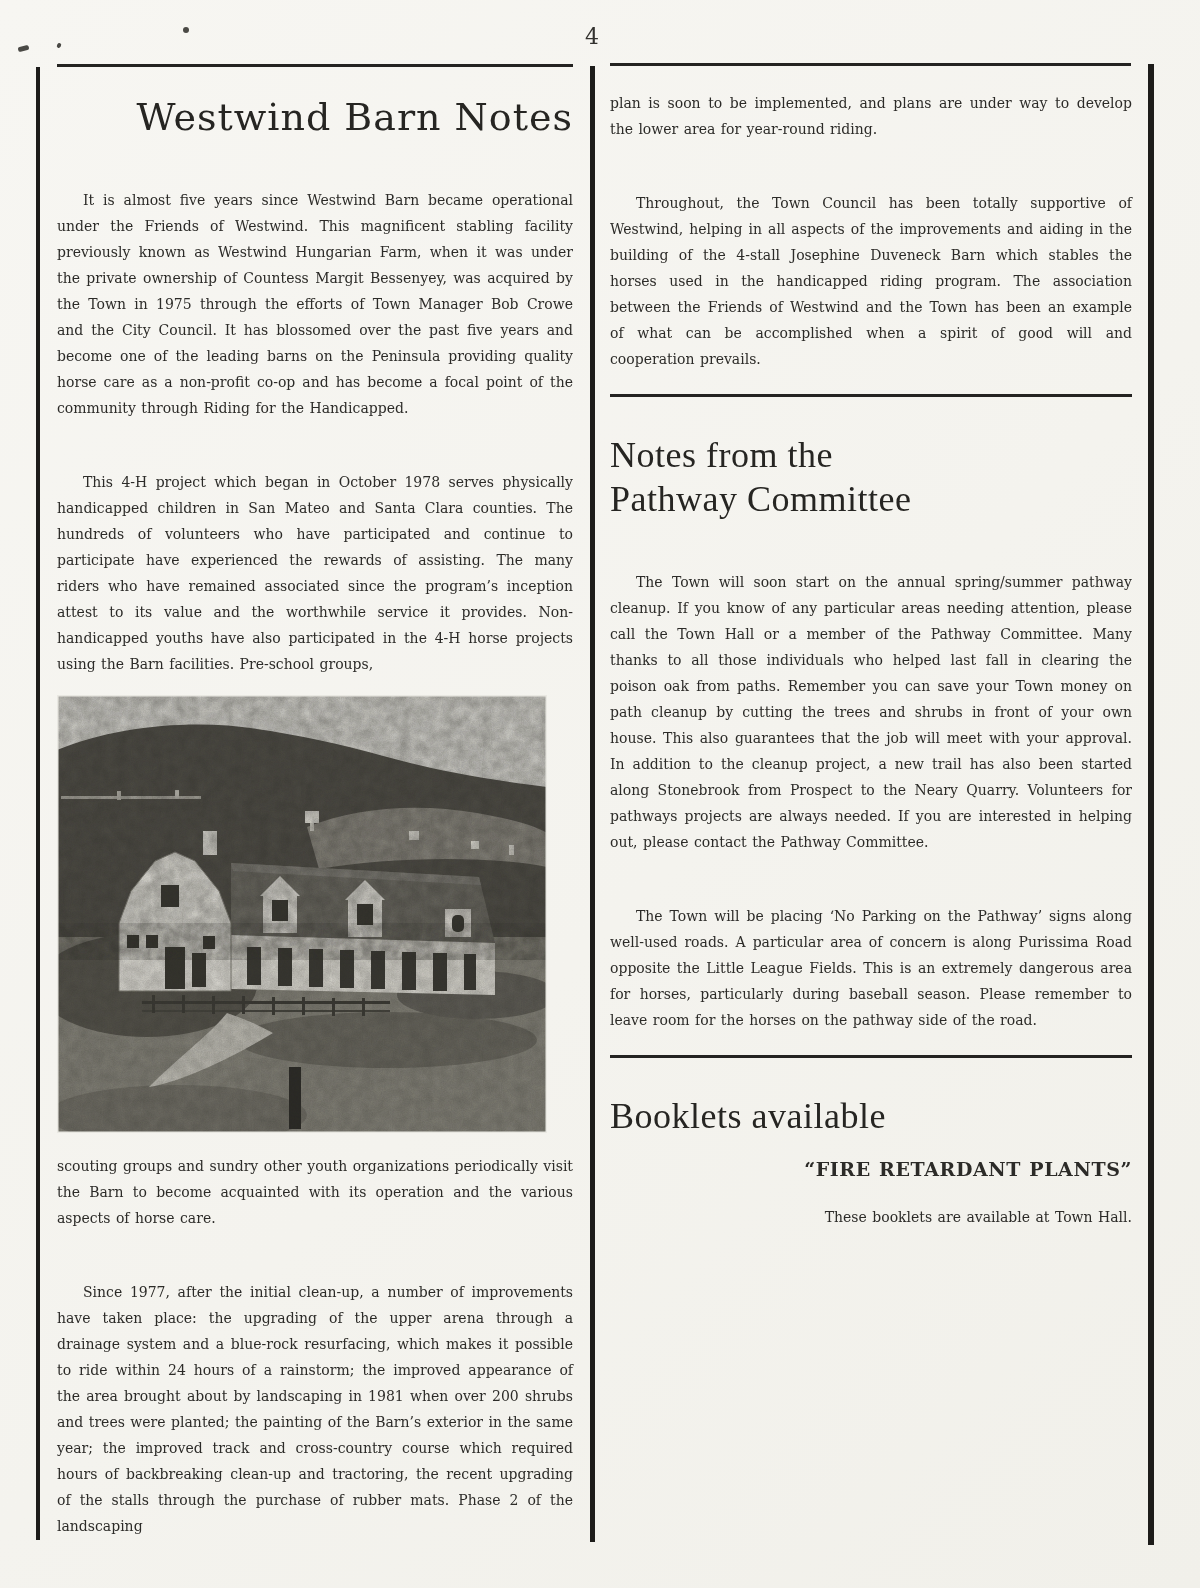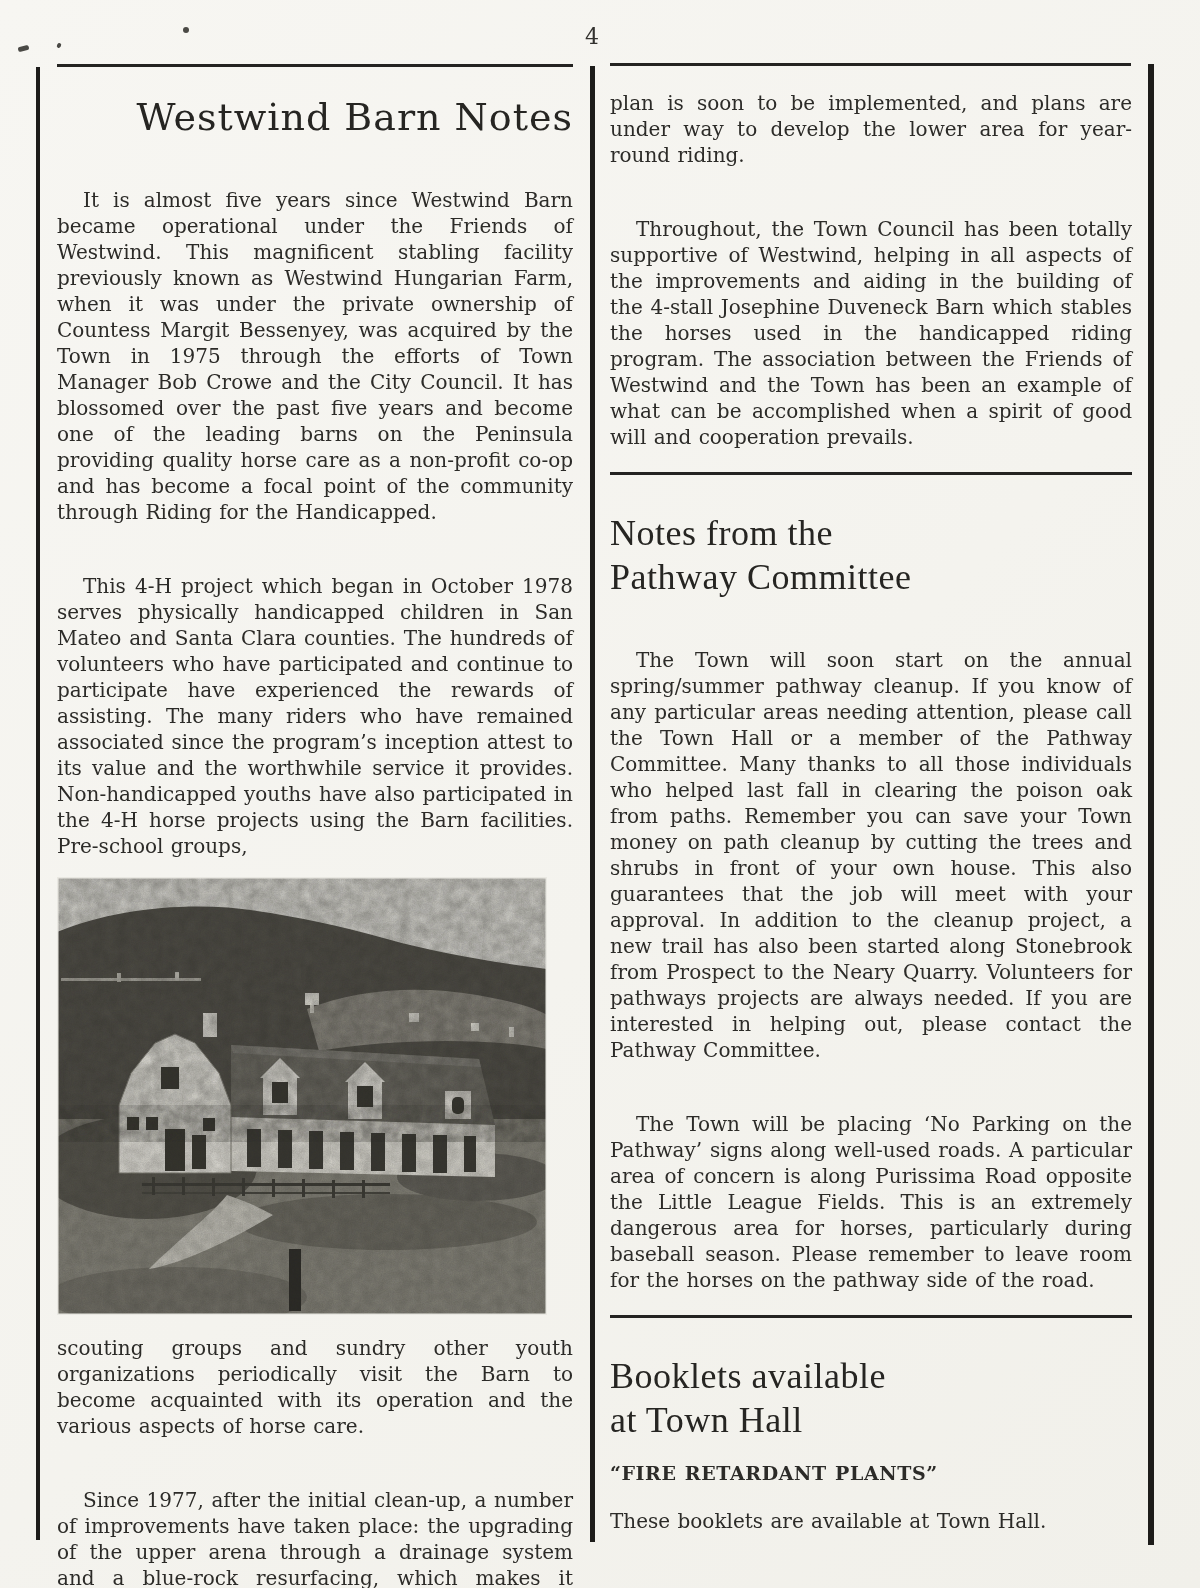--- a/index.html
+++ b/index.html
@@ -23,27 +23,27 @@
   .rule-top-right{left:610px;top:63px;width:521px;}
   .speck{position:absolute;background:#4a4945;border-radius:50%;}
   .speck-1{left:183px;top:27px;width:6px;height:6px;}
   .speck-2{left:18px;top:46px;width:11px;height:5px;transform:rotate(-14deg);border-radius:2px;}
   .speck-3{left:57px;top:43px;width:4px;height:5px;transform:rotate(30deg);}
 
   .col{position:absolute;}
   .col-left{left:57px;top:67px;width:516px;}
   .col-right{left:610px;top:66px;width:522px;}
 
-  p{margin:0 0 10px 0;font-size:20px;line-height:26px;text-align:justify;
+  p{margin:0 0 10px 0;font-size:14px;line-height:26px;text-align:justify;
     word-spacing:1px;}
   p.indent{text-indent:26px;margin-top:48px;}
   h1{font-size:38px;font-weight:normal;letter-spacing:1px;margin:28px 0 16px 0;color:#262522;text-align:right;}
   h2{font-size:36px;font-weight:normal;letter-spacing:.5px;line-height:44px;margin:36px 0 18px 0;color:#262522;font-family:Liberation Serif, serif;}
   .sep{height:3px;background:#242321;margin-top:22px;}
-  .center{text-align:left;text-indent:0;}
+  .center{text-align:right;text-indent:0;}
   .booklet-title{font-weight:bold;font-size:19px;letter-spacing:.6px;margin:14px 0 22px 0;}
   .availability{margin-top:18px;}
 
   figure.photo{margin:18px 0 20px 0;padding:0;width:490px;height:438px;}
   figure.photo svg{display:block;width:490px;height:438px;}
 </style>
 </head>
 <body>
 
 <div>
@@ -181,18 +181,18 @@
     <div class="sep"></div>
 
     <h2><span>Notes from the</span><br>
         <span>Pathway Committee</span></h2>
     <p class="indent">The Town will soon start on the annual spring/summer pathway cleanup. If you know of any particular areas needing attention, please call the Town Hall or a member of the Pathway Committee. Many thanks to all those individuals who helped last fall in clearing the poison oak from paths. Remember you can save your Town money on path cleanup by cutting the trees and shrubs in front of your own house. This also guarantees that the job will meet with your approval. In addition to the cleanup project, a new trail has also been started along Stonebrook from Prospect to the Neary Quarry. Volunteers for pathways projects are always needed. If you are interested in helping out, please contact the Pathway Committee.</p>
     <p class="indent">The Town will be placing ‘No Parking on the Pathway’ signs along well-used roads. A particular area of concern is along Purissima Road opposite the Little League Fields. This is an extremely dangerous area for horses, particularly during baseball season. Please remember to leave room for the horses on the pathway side of the road.</p>
 
     <div class="sep"></div>
 
     <h2><span>Booklets available</span><br>
-        <span>at Town Hall</span></h2>
+        </h2>
     <p class="center booklet-title">“FIRE RETARDANT PLANTS”</p>
     <p class="center availability">These booklets are available at Town Hall.</p>
   </div>
 
 </div>
 
 </body></html>

